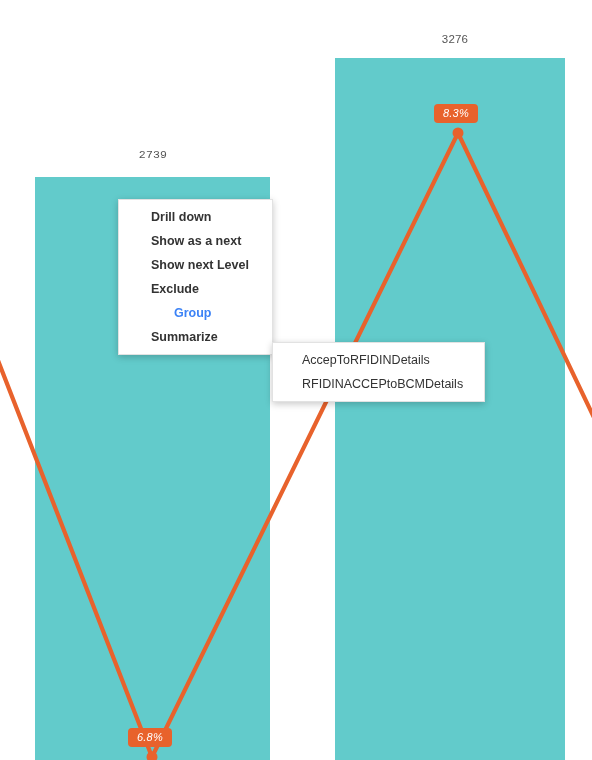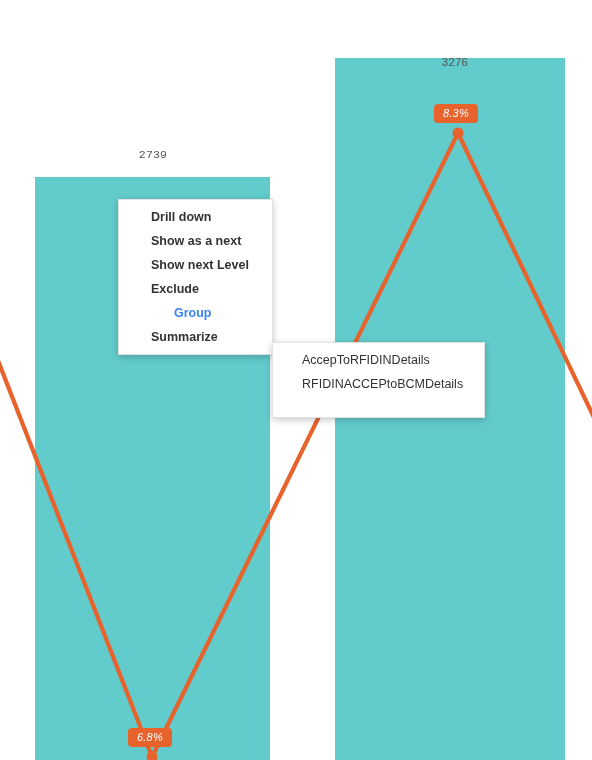--- a/index.html
+++ b/index.html
@@ -98,21 +98,21 @@
 
   
   #submenu {
     position: absolute;
     left: 272px;
     top: 342px;
     width: 213px;
     background: #ffffff;
     border: 1px solid #e2e2e2;
     box-shadow: 0 2px 7px rgba(0,0,0,.22);
-    padding: 5px 0 21px 0;
+    padding: 5px 0 5px 0;
     box-sizing: border-box;
     z-index: 31;
   }
   .submenu-item {
     height: 24px;
     line-height: 24px;
     padding: 0 10px 0 29px;
     font-size: 12.5px;
     color: #333333;
     white-space: nowrap;
@@ -123,21 +123,21 @@
 <body>
 
 <div id="app">
 
   <div id="chart-layer">
 
     <div class="bar" style="left:35px; top:177px; width:235px; height:583px;"></div>
     <div class="bar" style="left:335px; top:58px; width:230px; height:702px;"></div>
 
     <div class="bar-value-label" style="left:118px; top:148px; width:70px;font-family:Liberation Mono, monospace;">2739</div>
-    <div class="bar-value-label" style="left:420px; top:33px; width:70px;margin-top:23px;">3276</div>
+    <div class="bar-value-label" style="left:420px; top:33px; width:70px;">3276</div>
 
     <svg id="line-svg" viewBox="0 0 592 760" preserveAspectRatio="none">
       <polyline points="-8,345 152,757 458,133 600,430" fill="none" stroke="#e8622c" stroke-width="4.2" stroke-linejoin="round" stroke-linecap="round"></polyline>
       <circle cx="152" cy="757" r="5.5" fill="#e8622c"></circle>
       <circle cx="458" cy="133" r="5.5" fill="#e8622c"></circle>
     </svg>
 
     <div class="pct-badge" style="left:128px; top:728px;">6.8%</div>
     <div class="pct-badge" style="left:434px; top:104px;">8.3%</div>
   </div>

